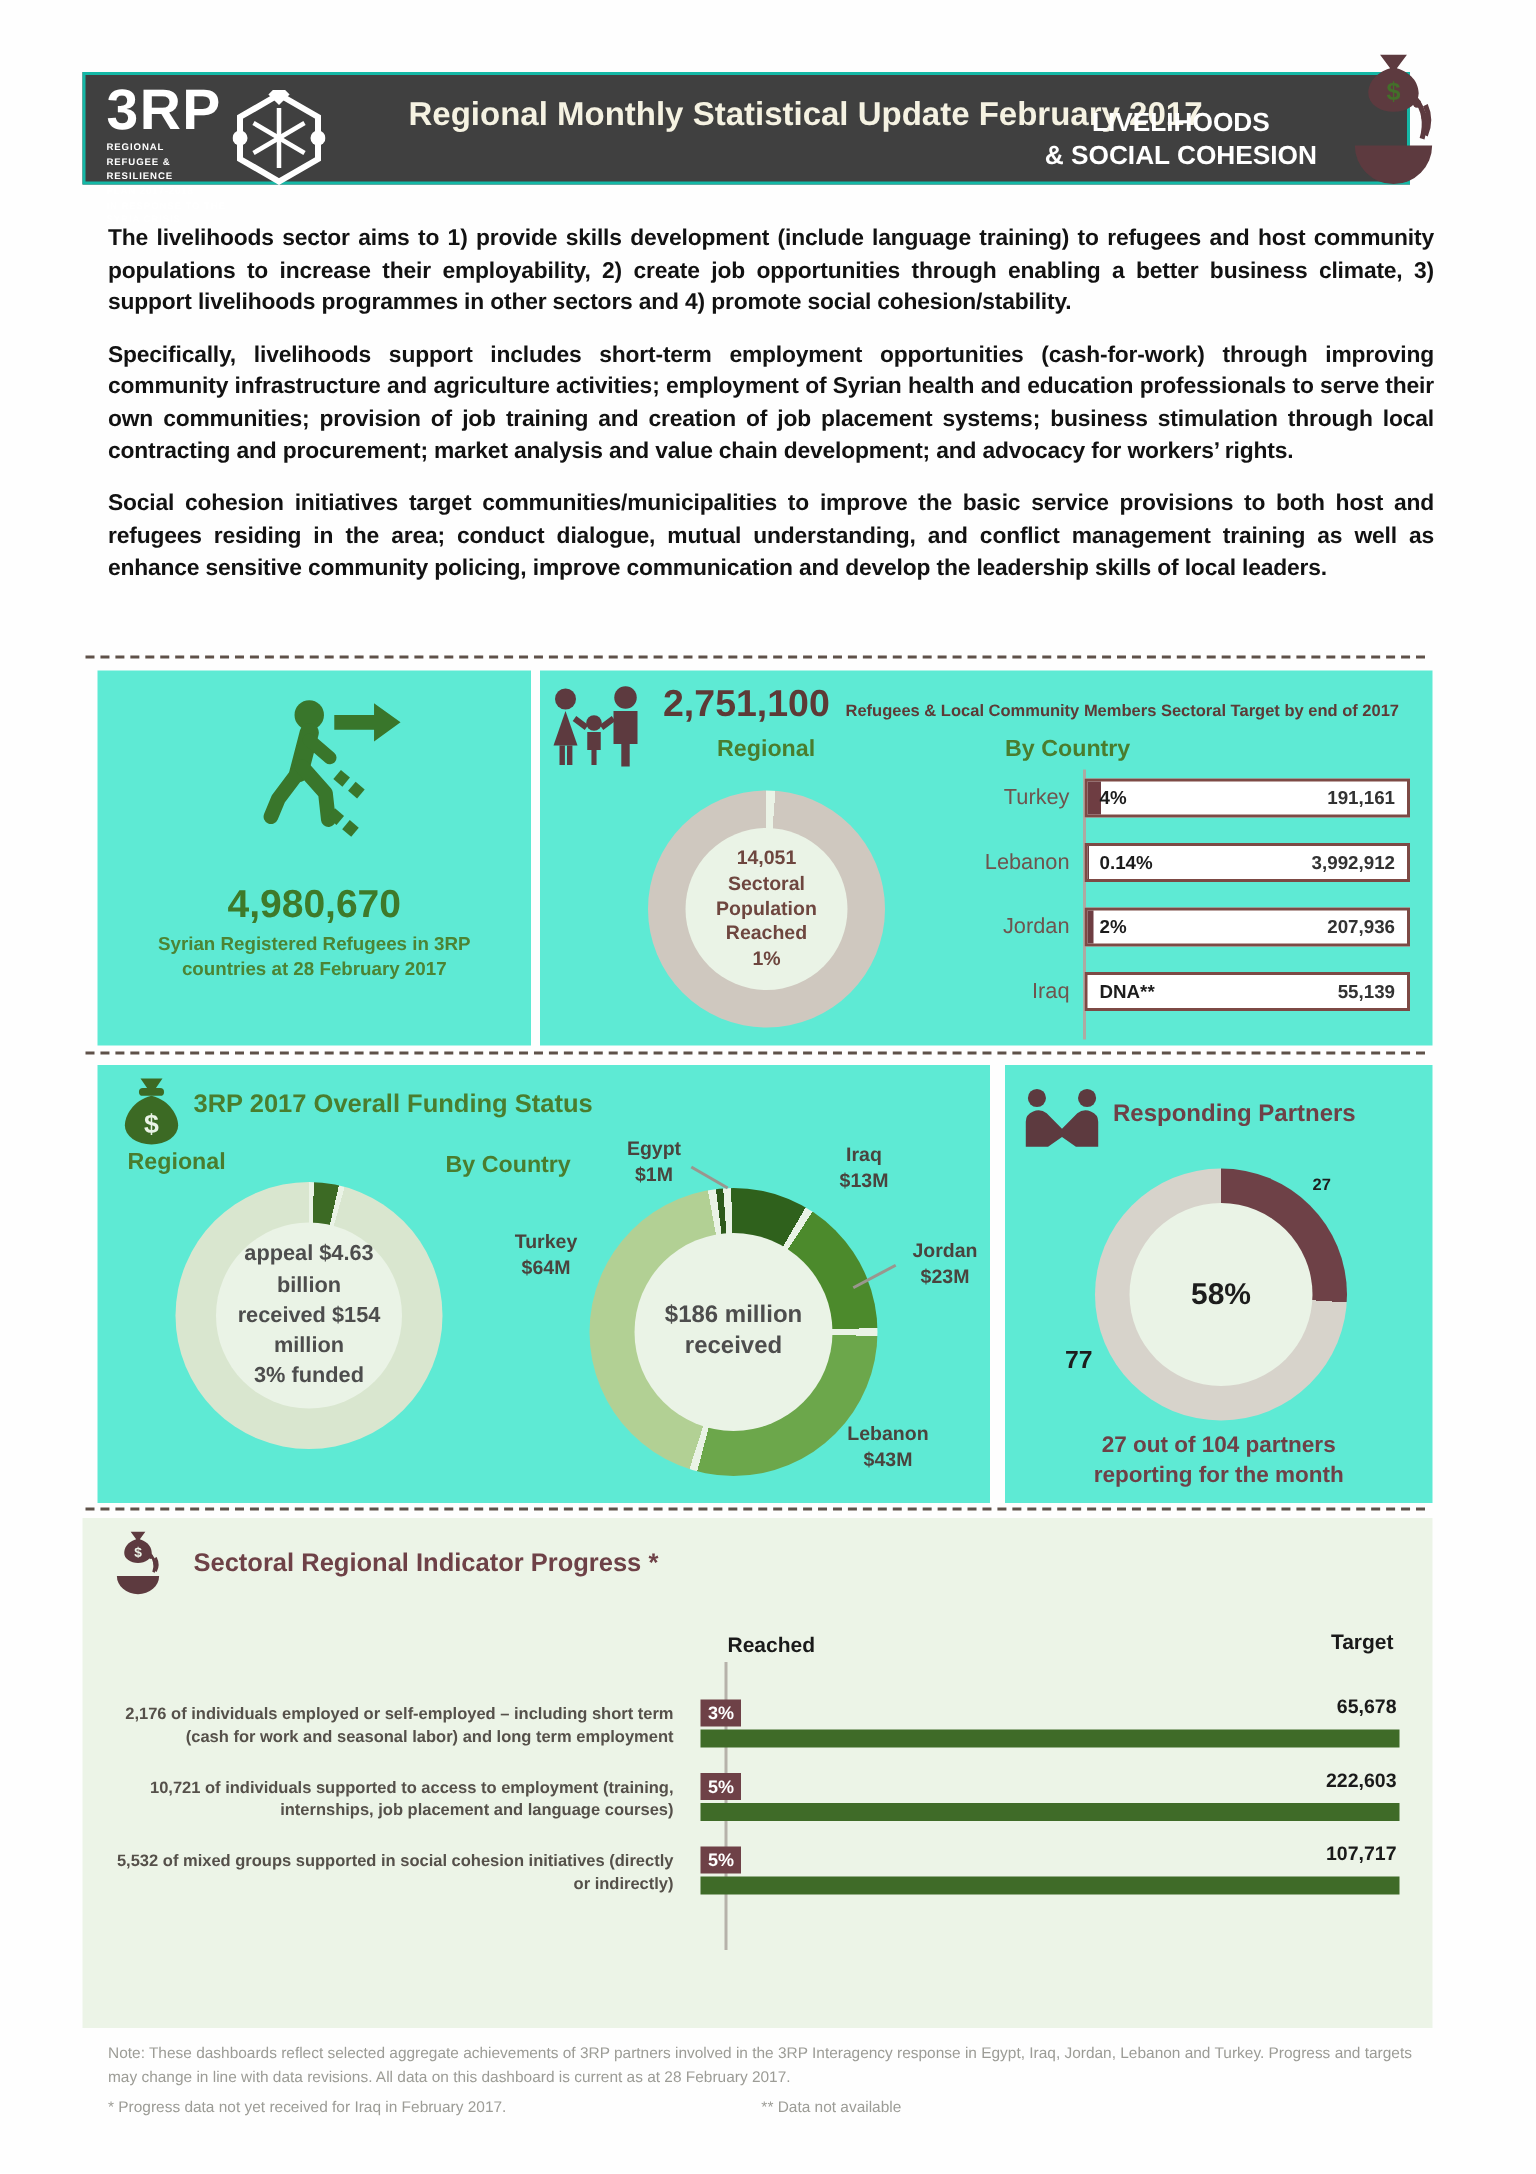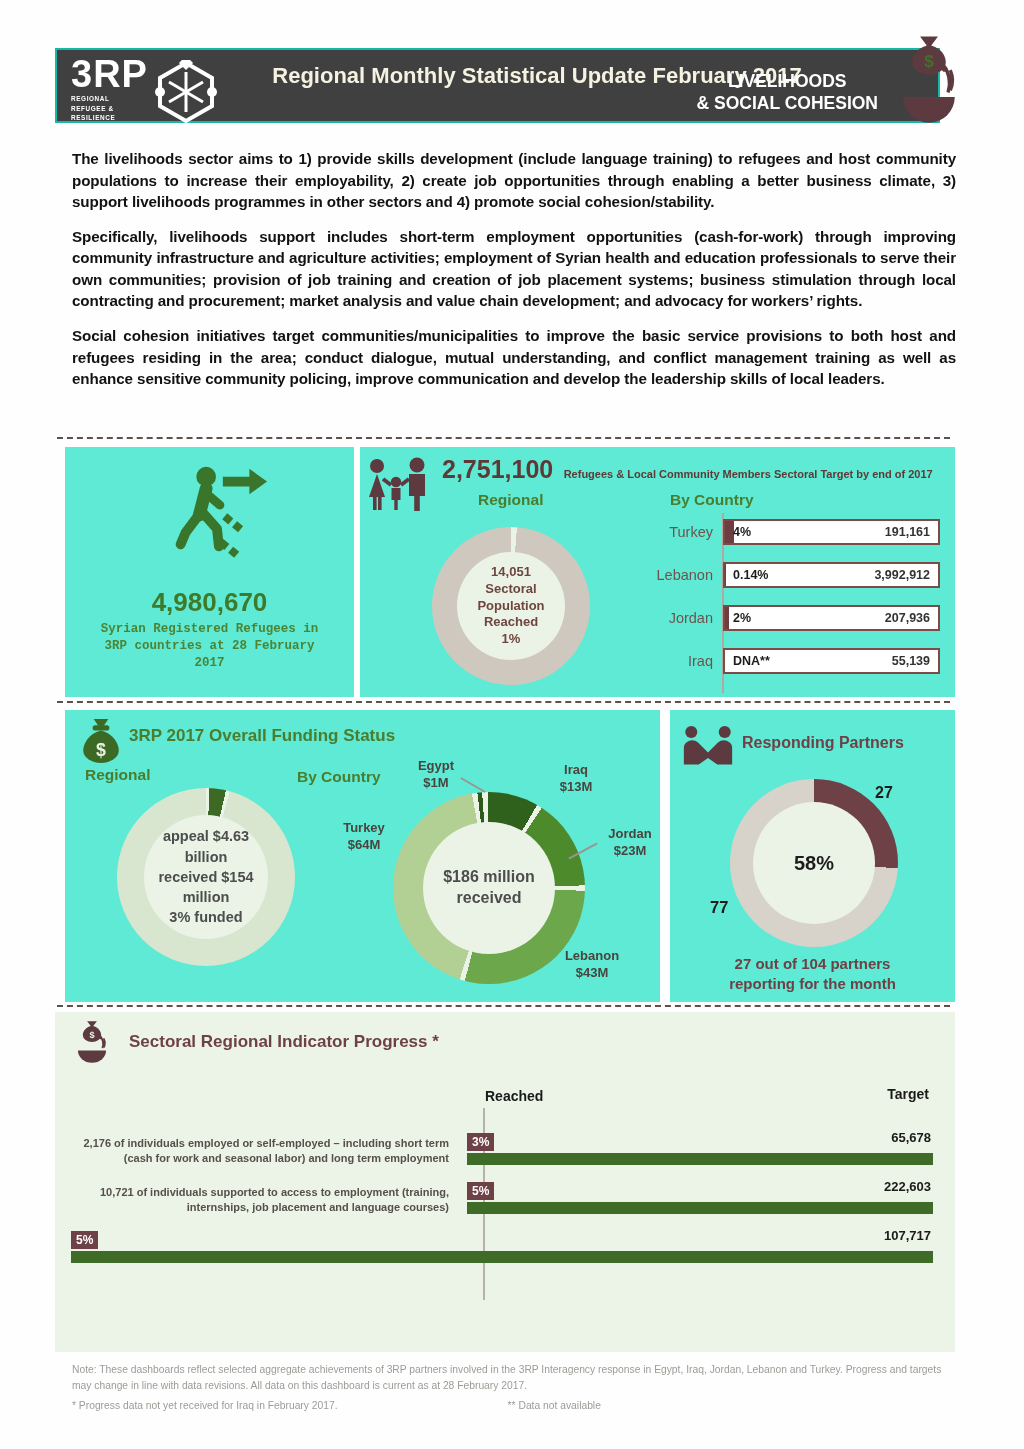--- a/index.html
+++ b/index.html
@@ -24,21 +24,21 @@
   
   .sep{left:57px;width:893px;border-top:2px dashed #5e5149;height:0;}
   #sep1{top:437px;} #sep2{top:701px;} #sep3{top:1005px;}
 
   .panel{background:#5eead4;}
 
   
   #panel-refugees{left:65px;top:447px;width:289px;height:250px;}
   #refugee-icon{left:96px;top:16px;color:#39762b;}
   #refugees-value{left:0;top:140px;width:289px;text-align:center;font-size:26px;font-weight:700;color:#3e7a2a;}
-  #refugees-caption{left:22px;top:174px;width:245px;text-align:center;font-size:12.5px;font-weight:700;color:#4c8434;line-height:1.35;font-family:Liberation Mono, monospace;}
+  #refugees-caption{left:22px;top:174px;width:245px;text-align:center;font-size:12.5px;font-weight:700;color:#4c8434;line-height:1.35;}
 
   
   #panel-target{left:360px;top:447px;width:595px;height:250px;}
   #family-icon{left:6px;top:10px;color:#5d3a3f;}
   #target-headline{left:82px;top:8px;width:505px;color:#5d3a36;}
   #target-value{font-size:25px;font-weight:700;}
   #target-caption{font-size:11px;font-weight:700;margin-left:6px;}
   #lbl-pop-regional{left:118px;top:44px;font-size:15.5px;font-weight:700;color:#4a7d2e;}
   #lbl-pop-bycountry{left:310px;top:44px;font-size:15.5px;font-weight:700;color:#4a7d2e;}
 
@@ -75,21 +75,21 @@
   .leader{position:absolute;height:2px;background:#9a968e;}
   #lead-egypt{left:394px;top:74px;width:28px;transform:rotate(30deg);}
   #lead-jordan{left:502px;top:140px;width:32px;transform:rotate(-28deg);}
 
   
   #panel-partners{left:670px;top:710px;width:285px;height:292px;}
   #handshake-icon{left:12px;top:14px;color:#5d3a3f;}
   #partners-title{left:72px;top:24px;font-size:16px;font-weight:700;color:#6e4147;}
   #donut-part{left:60px;top:69px;width:168px;height:168px;}
   #donut-part .hole{inset:23px;color:#1d1d1d;font-weight:700;font-size:20px;}
-  #n-reporting{left:205px;top:74px;font-size:16px;font-weight:700;color:#1d1d1d;}
+  #n-reporting{left:205px;top:74px;font-size:11px;font-weight:700;color:#1d1d1d;}
   #n-other{left:40px;top:188px;font-size:16.5px;font-weight:700;color:#1d1d1d;}
   #partners-caption{left:0;top:244px;width:285px;text-align:center;font-size:15px;font-weight:700;color:#6e4147;line-height:1.35;}
 
   
   #panel-indicators{left:55px;top:1012px;width:900px;height:340px;background:#ecf4e7;}
   #pot-icon-small{left:14px;top:8px;color:#5d3a3f;}
   #indicators-title{left:74px;top:20px;font-size:17px;font-weight:700;color:#6e4147;}
   #hdr-reached{left:430px;top:76px;font-size:14px;font-weight:700;color:#1a1a1a;}
   #hdr-target{right:26px;top:74px;font-size:14px;font-weight:700;color:#1a1a1a;}
   #ind-axis{left:428px;top:96px;width:2px;height:192px;background:#b6b2aa;}
@@ -346,20 +346,21 @@
       </div>
       <div class="irow">
         <div class="ilabel">10,721 of individuals supported to access to employment (training, internships, job placement and language courses)</div>
         <div class="ibar">
           <span class="tnum">222,603</span>
           <span class="chip">5%</span>
           <div class="gbar"></div>
         </div>
       </div>
       <div class="irow">
+        <div class="ilabel">5,532 of mixed groups supported in social cohesion initiatives (directly or indirectly)</div>
         <div class="ibar">
           <span class="tnum">107,717</span>
           <span class="chip">5%</span>
           <div class="gbar"></div>
         </div>
       </div>
     </div>
   </section>
 
   <footer id="footnote" class="abs">

